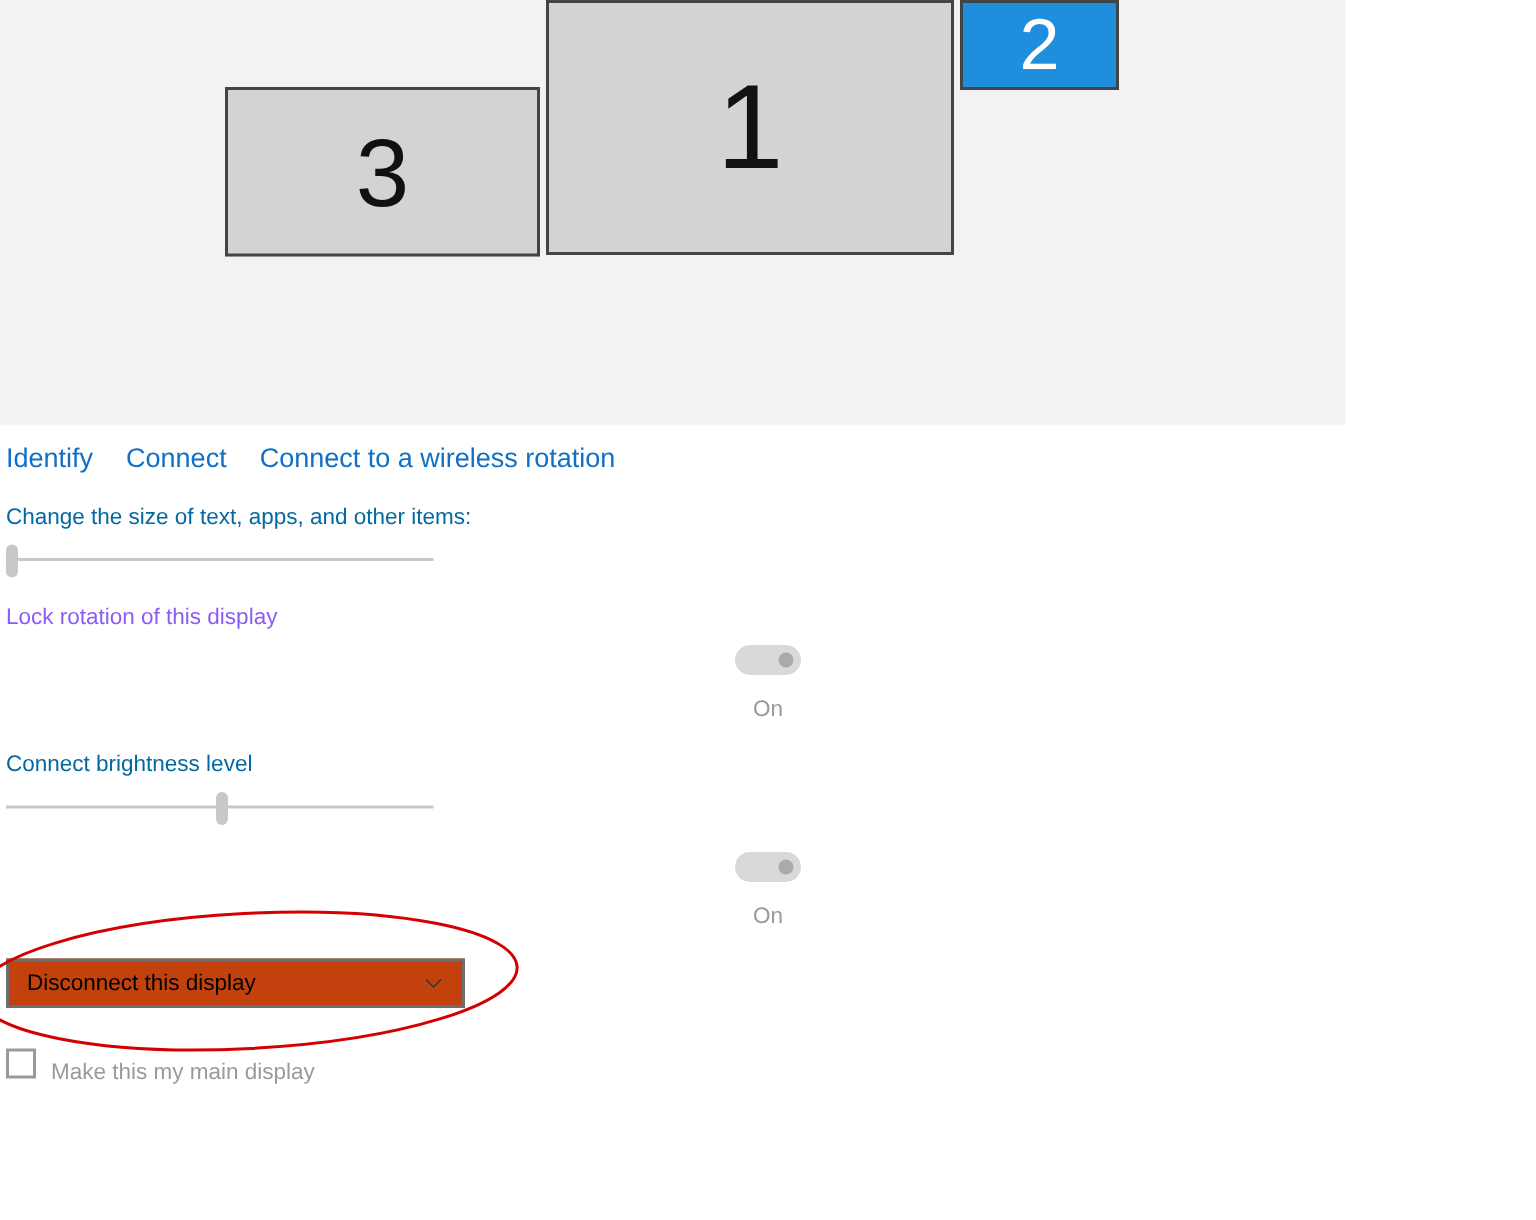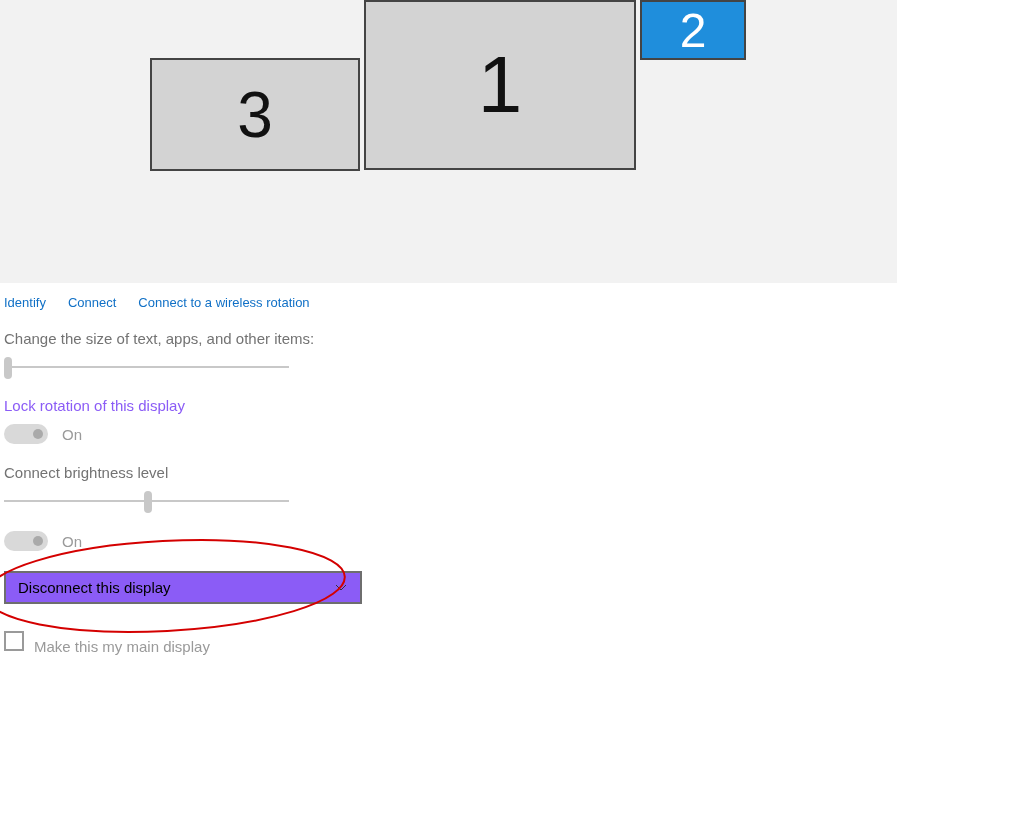--- a/index.html
+++ b/index.html
@@ -26,23 +26,23 @@
       color: #111;
     }
     .monitor-1 { left: 364px; top: 0; width: 272px; height: 170px; background: #d3d3d3; font-size: 80px; }
     .monitor-2 { left: 640px; top: 0; width: 106px; height: 60px; background: #1f8edc; color: #fff; font-size: 48px; font-weight: 300; }
     .monitor-3 { left: 150px; top: 58px; width: 210px; height: 113px; background: #d3d3d3; font-size: 64px; }
     .links-row {
       display: flex;
       gap: 22px;
       padding: 12px 4px 0 4px;
     }
-    .links-row a { color: #1070c6; text-decoration: none; font-size: 13px; cursor: pointer; }
+    .links-row a { color: #1070c6; text-decoration: none; font-size: 18px; cursor: pointer; }
     .section { padding: 20px 4px 0 4px; }
-    .label { font-size: 15px; color: #737373; margin-bottom: 10px; display: block; }
+    .label { font-size: 15px; color: #0369a1; margin-bottom: 10px; display: block; }
     .label.disabled { color: #8b5cf6; }
     .slider {
       position: relative;
       width: 285px;
       height: 20px;
     }
     .slider-track {
       position: absolute;
       top: 9px; left: 0; right: 0;
       height: 2px;
@@ -61,45 +61,45 @@
       display: flex;
       align-items: center;
       justify-content: flex-end;
       padding-right: 14px;
     }
     .chevron {
       width: 14px; height: 14px;
       display: inline-flex; align-items: center; justify-content: center;
     }
     .chevron svg { width: 12px; height: 12px; }
-    .toggle-row { display: flex; align-items: center; gap: 14px; }
+    .toggle-row { display: flex; align-items: center; gap: 14px; flex-direction: column; }
     .toggle {
       width: 44px; height: 20px;
       background: #c8c8c8;
       border-radius: 10px;
       position: relative;
     }
     .toggle.disabled { background: #d9d9d9; }
     .toggle-knob {
       position: absolute;
       width: 10px; height: 10px;
       border-radius: 50%;
       background: #777;
       top: 5px;
     }
     .toggle.disabled .toggle-knob { background: #aaa; }
     .toggle-status { color: #9a9a9a; font-size: 15px; }
     .dropdown {
-      width: 358px; height: 33px;
+      width: 306px; height: 33px;
       border: 2px solid #6e6e6e;
       display: flex;
       align-items: center;
       justify-content: space-between;
       padding: 0 12px;
-      background: #8b5cf6;
+      background: #c2410c;
       cursor: pointer;
       font-size: 15px;
     }
     .checkbox-row { display: flex; align-items: center; gap: 10px; padding: 22px 4px 0 4px; }
     .checkbox {
       width: 20px; height: 20px;
       border: 2px solid #9a9a9a;
       background: #fff;
     }
     .checkbox-label { color: #9a9a9a; font-size: 15px; margin-top: 12px; }

